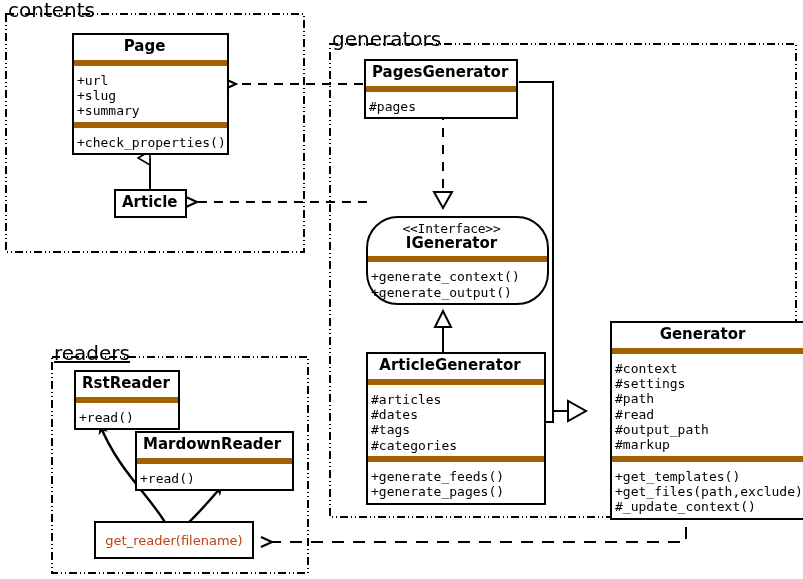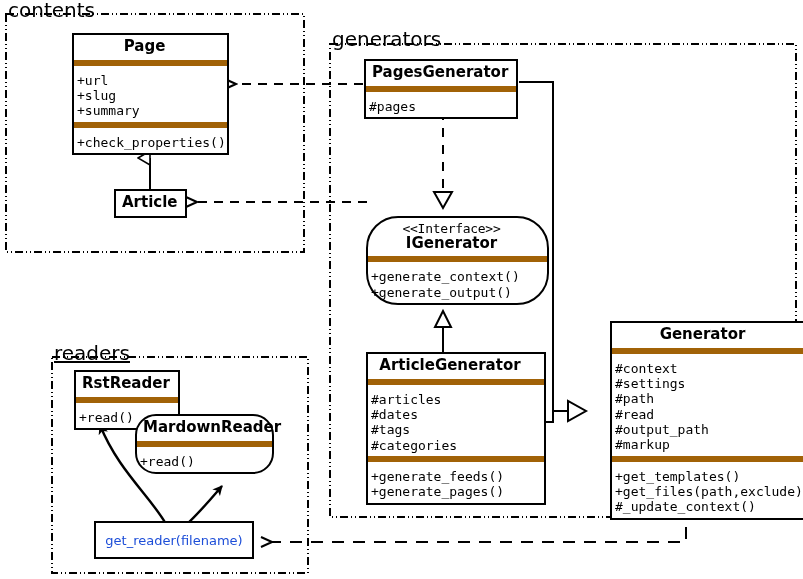--- a/index.html
+++ b/index.html
@@ -67,21 +67,21 @@
   .plain-box {
     position: absolute;
     border: 2px solid #000;
     background: #ffffff;
     box-sizing: border-box;
     display: flex;
     align-items: center;
     justify-content: center;
     font-family: "DejaVu Sans", sans-serif;
     font-size: 13px;
-    color: #1d4ed8;
+    color: #c2410c;
     z-index: 5;
   }
   svg.overlay {
     position: absolute;
     left: 0;
     top: 0;
     width: 803px;
     height: 579px;
     pointer-events: none;
     z-index: 3;
@@ -230,21 +230,21 @@
     </div>
   </div>
 
   <div class="uml-class" style="left:74px; top:370px; width:106px;">
     <div class="uml-name">RstReader</div>
     <div class="uml-compartment">
       <div class="row">+read()</div>
     </div>
   </div>
 
-  <div class="uml-class" style="left:135px; top:414px; width:139px;border-radius:21px;">
+  <div class="uml-class" style="left:135px; top:431px; width:159px;">
     <div class="uml-name">MardownReader</div>
     <div class="uml-compartment">
       <div class="row">+read()</div>
     </div>
   </div>
 
   <div class="plain-box" style="left:94px; top:521px; width:160px; height:38px;">
     <span>get_reader(filename)</span>
   </div>
 

